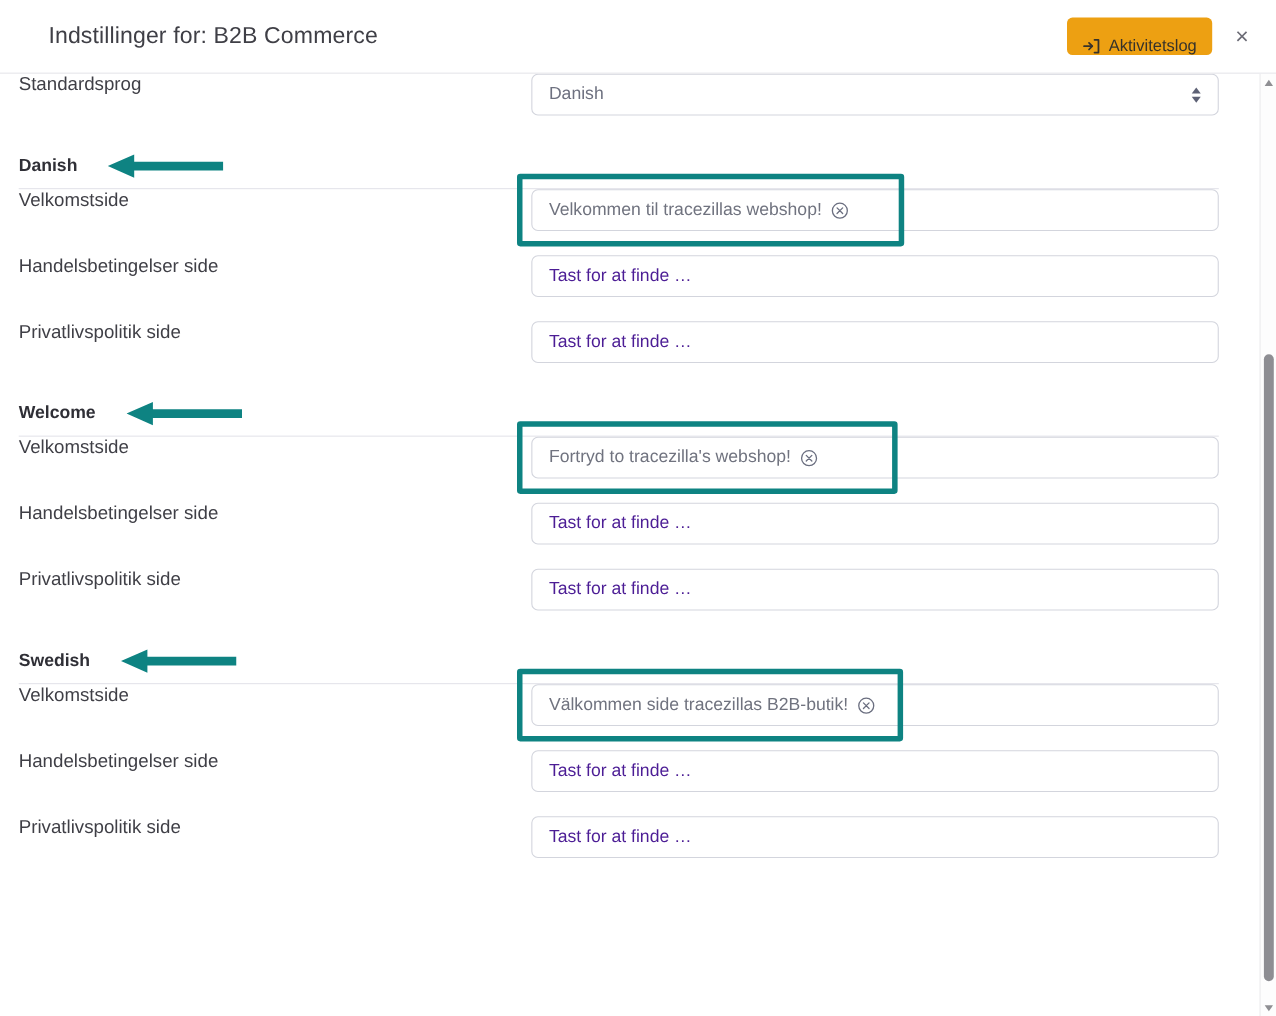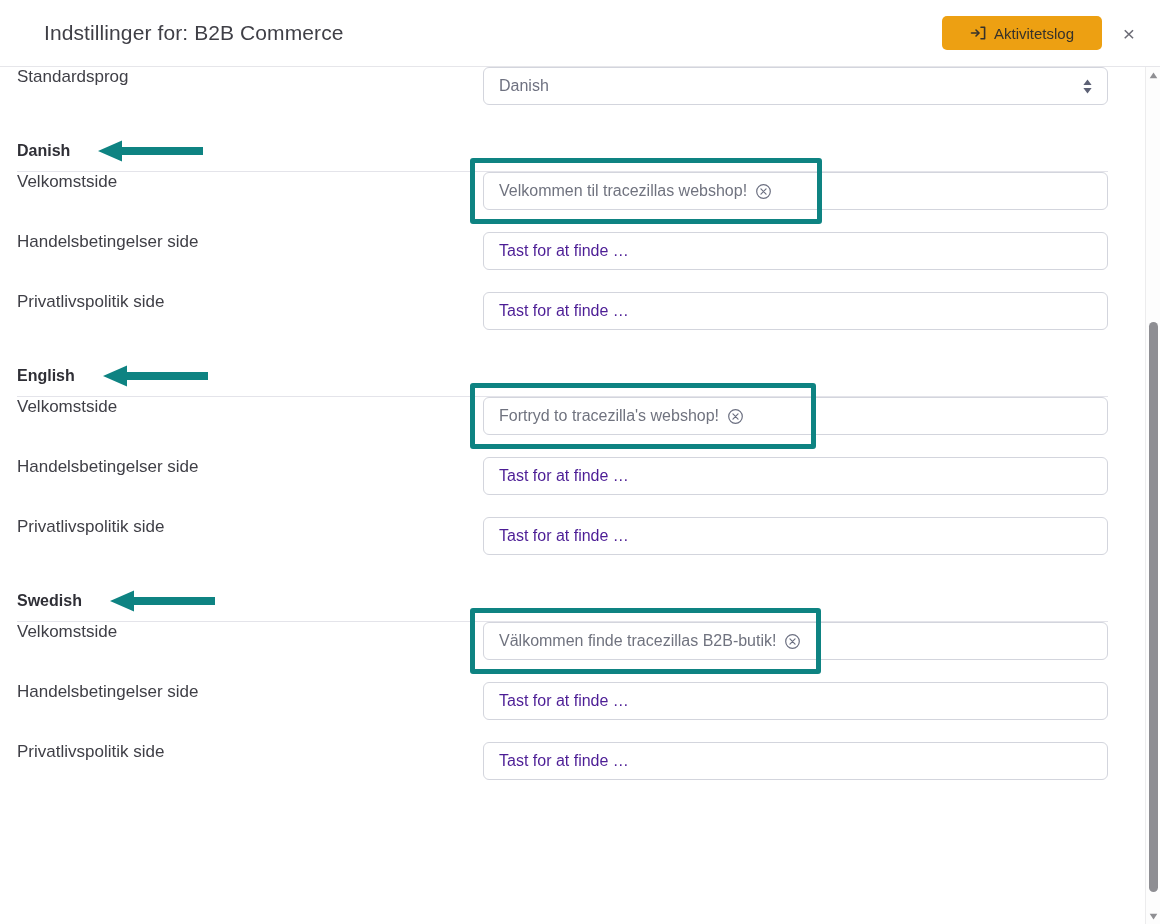--- a/index.html
+++ b/index.html
@@ -36,28 +36,28 @@
     white-space: nowrap;
   }
   .header-right {
     margin-left: auto;
     display: flex;
     align-items: center;
     gap: 14px;
   }
   .btn-activity {
     display: inline-flex;
-    align-items: center;
+    align-items: flex-end;
     gap: 7px;
     background: #eda012;
     color: #36322b;
     border: none;
     border-radius: 5px;
     height: 34px;
-    padding: 0 28px;
+    padding: 0 14px;
     font-size: 15px;
     font-family: "Liberation Sans", sans-serif;
     cursor: pointer;
     white-space: nowrap;
   }
   .btn-activity svg { display: block; }
   .close-x {
     width: 26px; height: 26px;
     display: flex; align-items: center; justify-content: center;
     color: #6b6b75;
@@ -300,21 +300,21 @@
           <div class="field-row">
             <div class="field-label">Privatlivspolitik side</div>
             <div class="field-control hl-wrap">
               <div class="input-box placeholder">
                 <span>Tast for at finde …</span>
               </div>
             </div>
           </div>
           <div class="section-head">
             <div class="section-head-inner">
-              <span class="section-title">English</span>
+              <span class="section-title">Welcome</span>
               <span class="ann-arrow"><svg width="105" height="22" viewBox="0 0 105 22">
                   <path d="M0 11 L24 0.5 L24 7 L105 7 L105 15 L24 15 L24 21.5 Z" fill="#0e8382"></path>
                 </svg></span>
             </div>
           </div>
           <div class="field-row">
             <div class="field-label">Velkomstside</div>
             <div class="field-control hl-wrap">
               <div class="input-box">
                 <span class="input-value">Fortryd to tracezilla's webshop!</span>
@@ -349,21 +349,21 @@
               <span class="section-title">Swedish</span>
               <span class="ann-arrow"><svg width="105" height="22" viewBox="0 0 105 22">
                   <path d="M0 11 L24 0.5 L24 7 L105 7 L105 15 L24 15 L24 21.5 Z" fill="#0e8382"></path>
                 </svg></span>
             </div>
           </div>
           <div class="field-row">
             <div class="field-label">Velkomstside</div>
             <div class="field-control hl-wrap">
               <div class="input-box">
-                <span class="input-value">Välkommen finde tracezillas B2B-butik!</span>
+                <span class="input-value">Välkommen side tracezillas B2B-butik!</span>
                 <span class="clear-ic">
                   <svg width="17" height="17" viewBox="0 0 20 20" fill="none" stroke="#6b6f80" stroke-width="1.4" stroke-linecap="round">
                     <circle cx="10" cy="10" r="8"></circle>
                     <path d="M7 7l6 6M13 7l-6 6"></path>
                   </svg>
                 </span>
               </div>
               <div class="hl-box" style="left:-13px;top:-14px;width:351px;height:66px;"></div>
             </div>
           </div>

